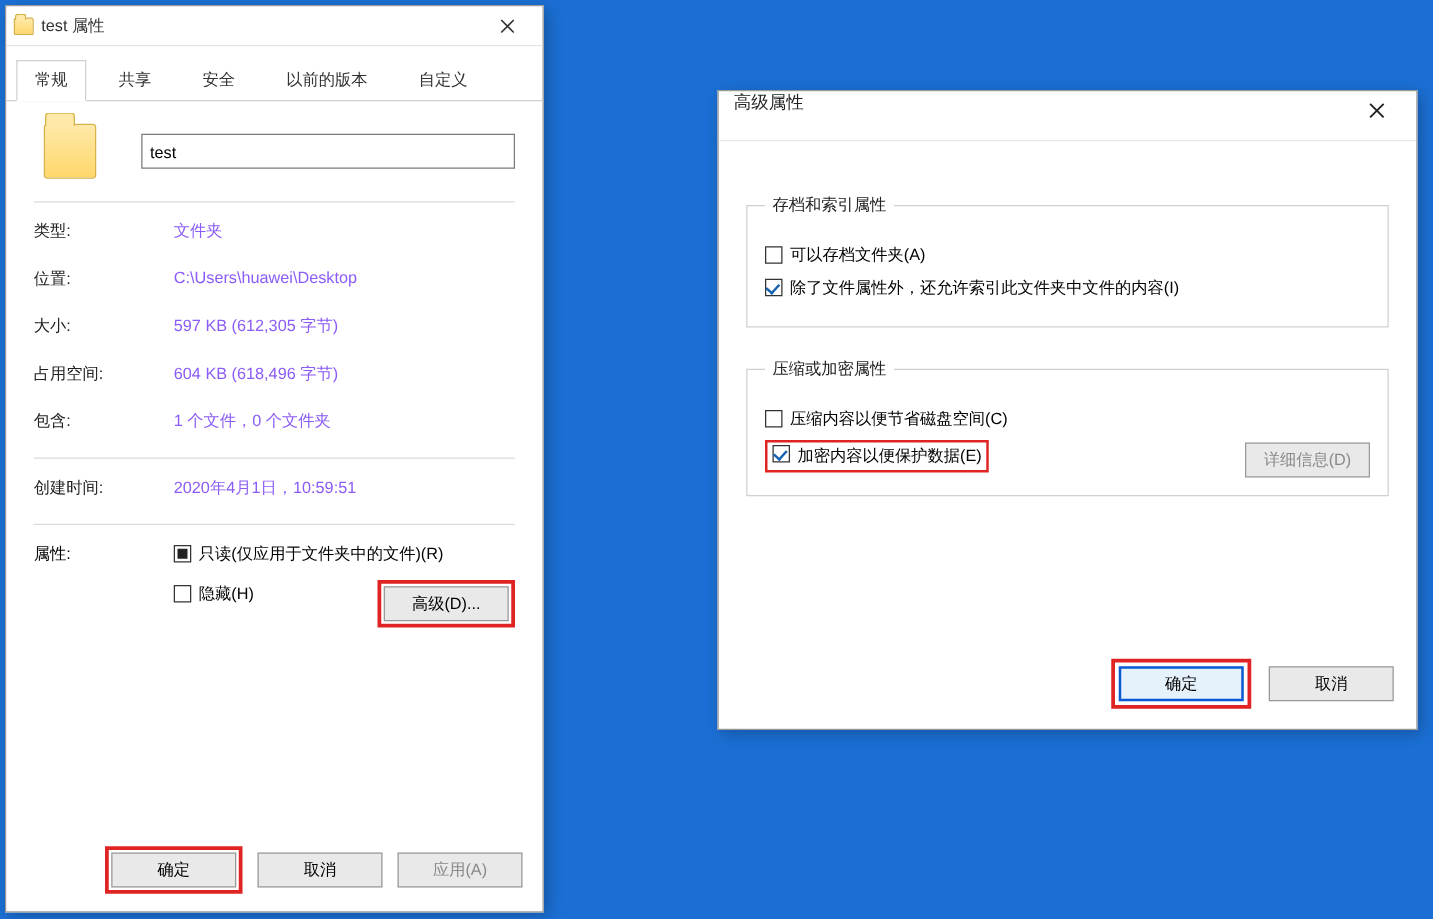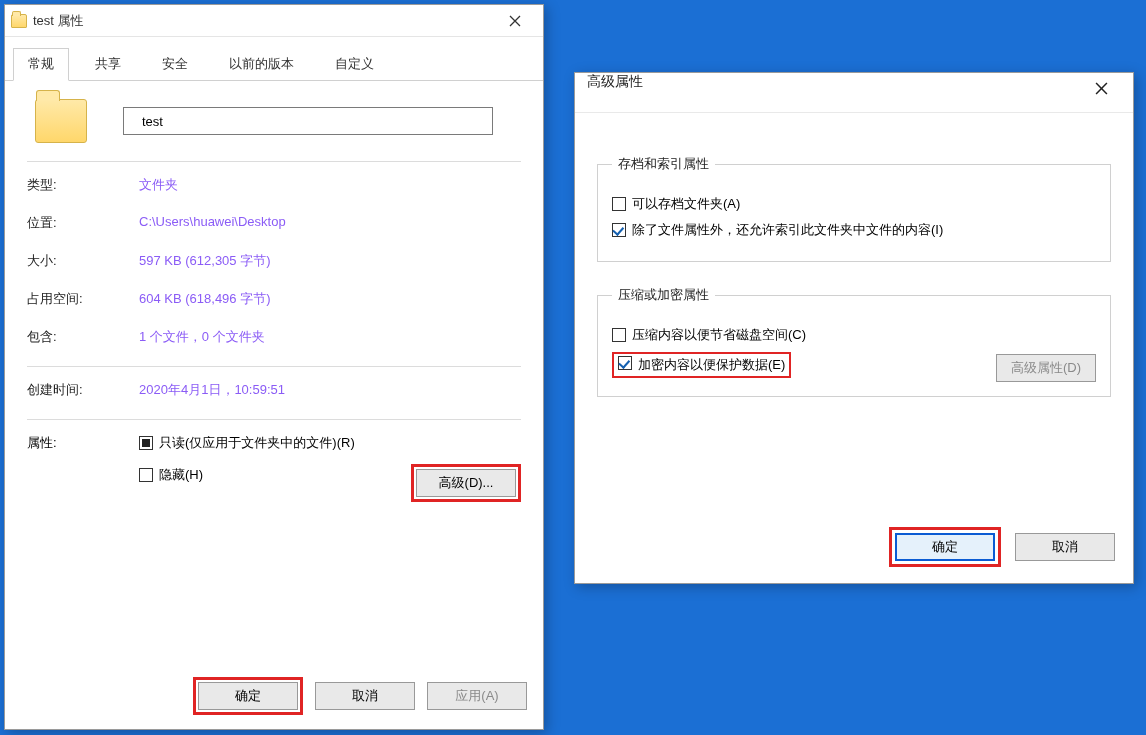--- a/index.html
+++ b/index.html
@@ -14,21 +14,21 @@
   }
   .dlg {
     position: absolute;
     background: #fff;
     border: 1px solid #9a9a9a;
     box-shadow: 3px 3px 12px rgba(0,0,0,.25);
   }
   
   #props {
     left: 4px; top: 4px;
-    width: 540px; height: 726px;
+    width: 431px; height: 726px;
   }
   .titlebar {
     height: 32px;
     display: flex; align-items: center;
     padding: 0 6px;
     border-bottom: 1px solid #e5e5e5;
   }
   .titlebar .folder-ico {
     width: 16px; height: 14px;
     background: linear-gradient(#ffe9a8,#ffd76b);
@@ -85,21 +85,21 @@
   }
   .big-folder::before{
     content:""; position:absolute; top:-10px; left:0;
     width:22px; height:10px;
     background:#ffe9a8; border:1px solid #d6b34a; border-bottom:none;
     border-radius: 3px 3px 0 0;
   }
   .name-input {
     width: 370px; height: 28px;
     border:1px solid #7a7a7a;
-    padding: 0 18px;
+    padding: 0 6px;
     font-size: 13px;
     font-family: inherit;
   }
   .sep { border:none; border-top:1px solid #dcdcdc; margin: 4px 0 14px; }
   .kv { display:flex; margin: 0 0 20px 0; }
   .kv .k { width: 112px; color:#222; }
   .kv .v { color:#8b5cf6; }
   .attr-block { display:flex; }
   .attr-block .k { width:112px; }
   .attr-right { flex:1; }
@@ -308,21 +308,21 @@
       </div>
       <div class="chkline">
         <span class="encrypt-hl">
           <span class="chk checked" style="margin-right:6px"></span>
           <span>
             <span>加密内容以便保护数据(E)</span>
           </span>
         </span>
       </div>
       <div class="details-btn-wrap">
-        <button class="btn" disabled="">高级属性(D)</button>
+        <button class="btn" disabled="">详细信息(D)</button>
       </div>
     </fieldset>
   </div>
 
   <div class="adv-footer">
     <span class="hl">
       <button class="ok-btn">确定</button>
     </span>
     <button class="btn">取消</button>
   </div>

